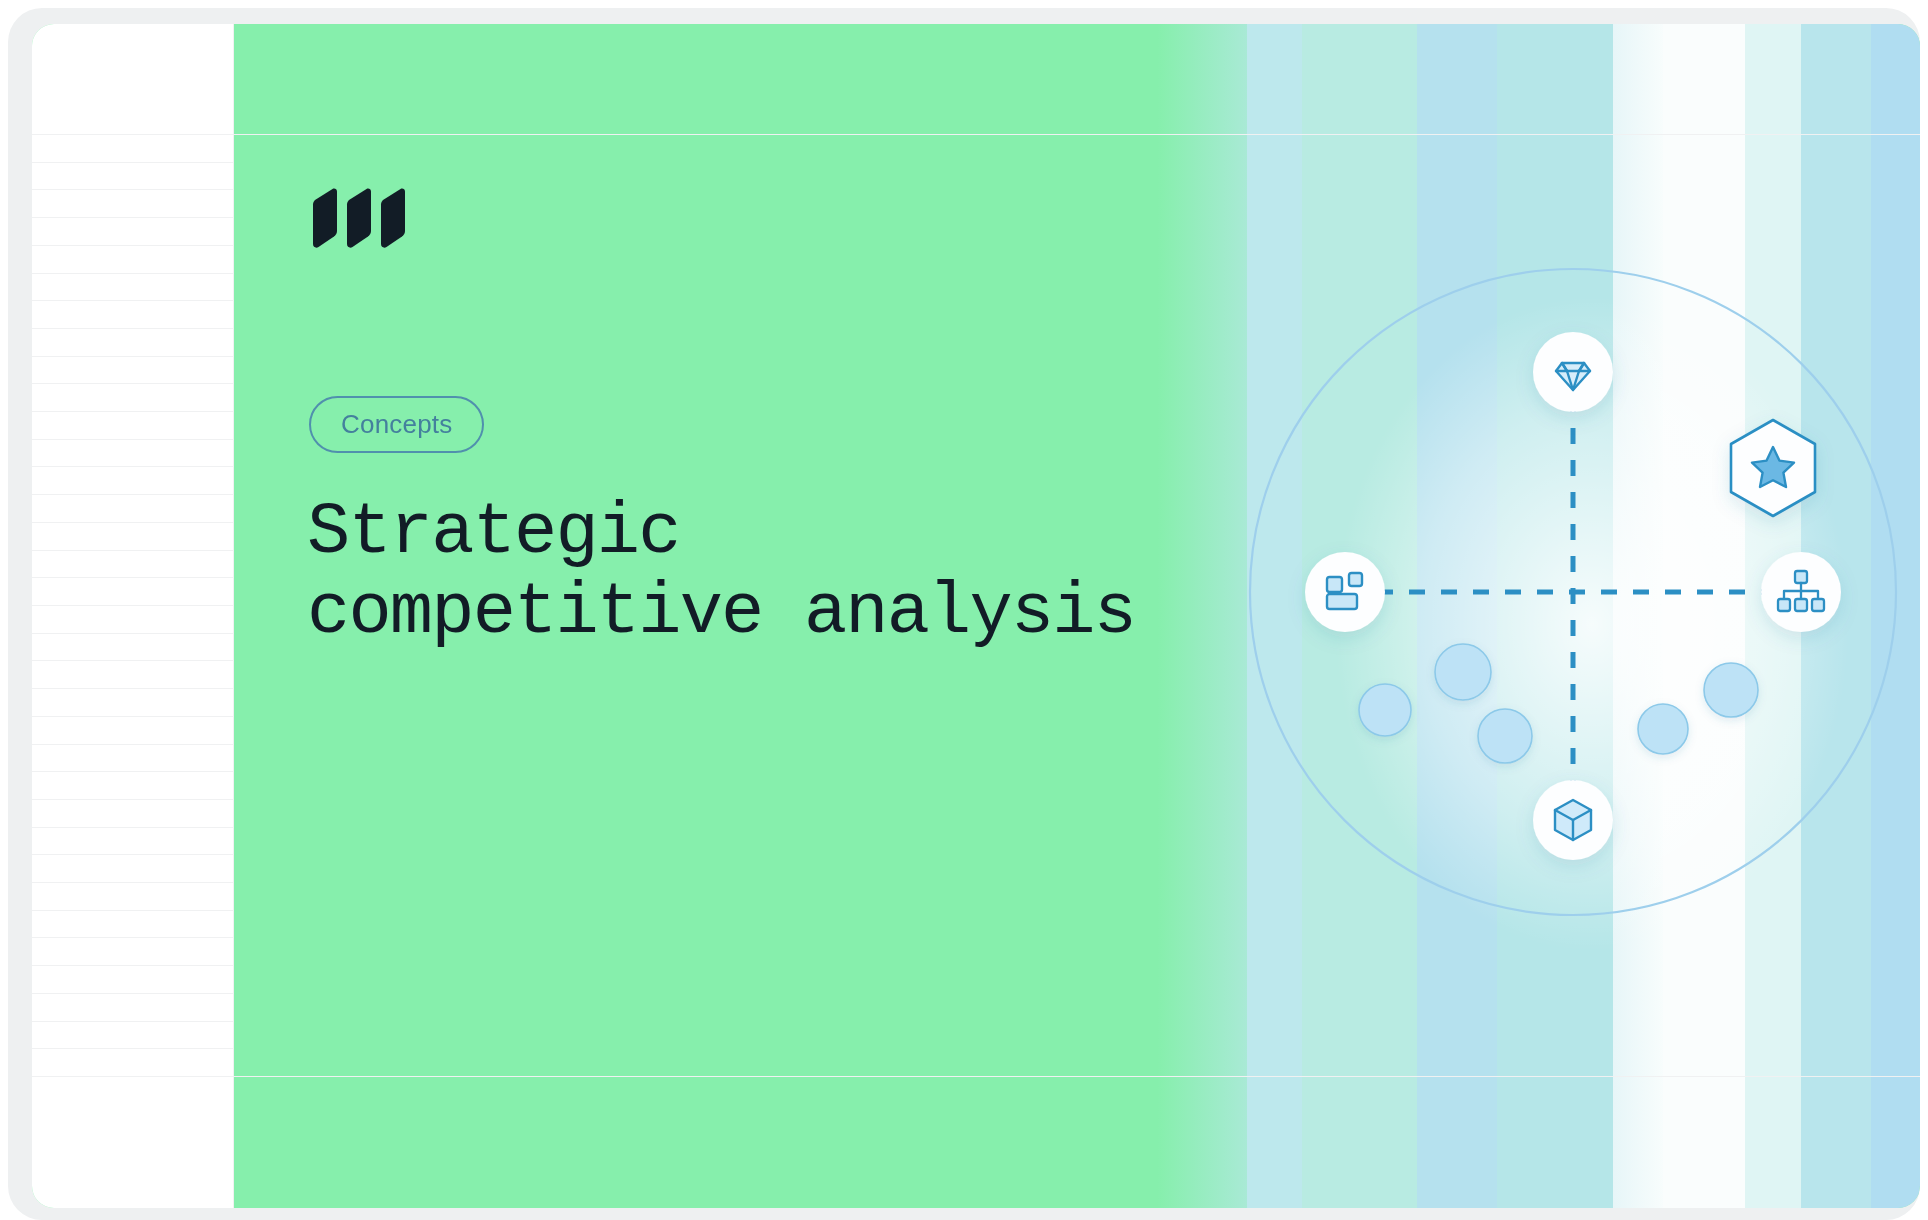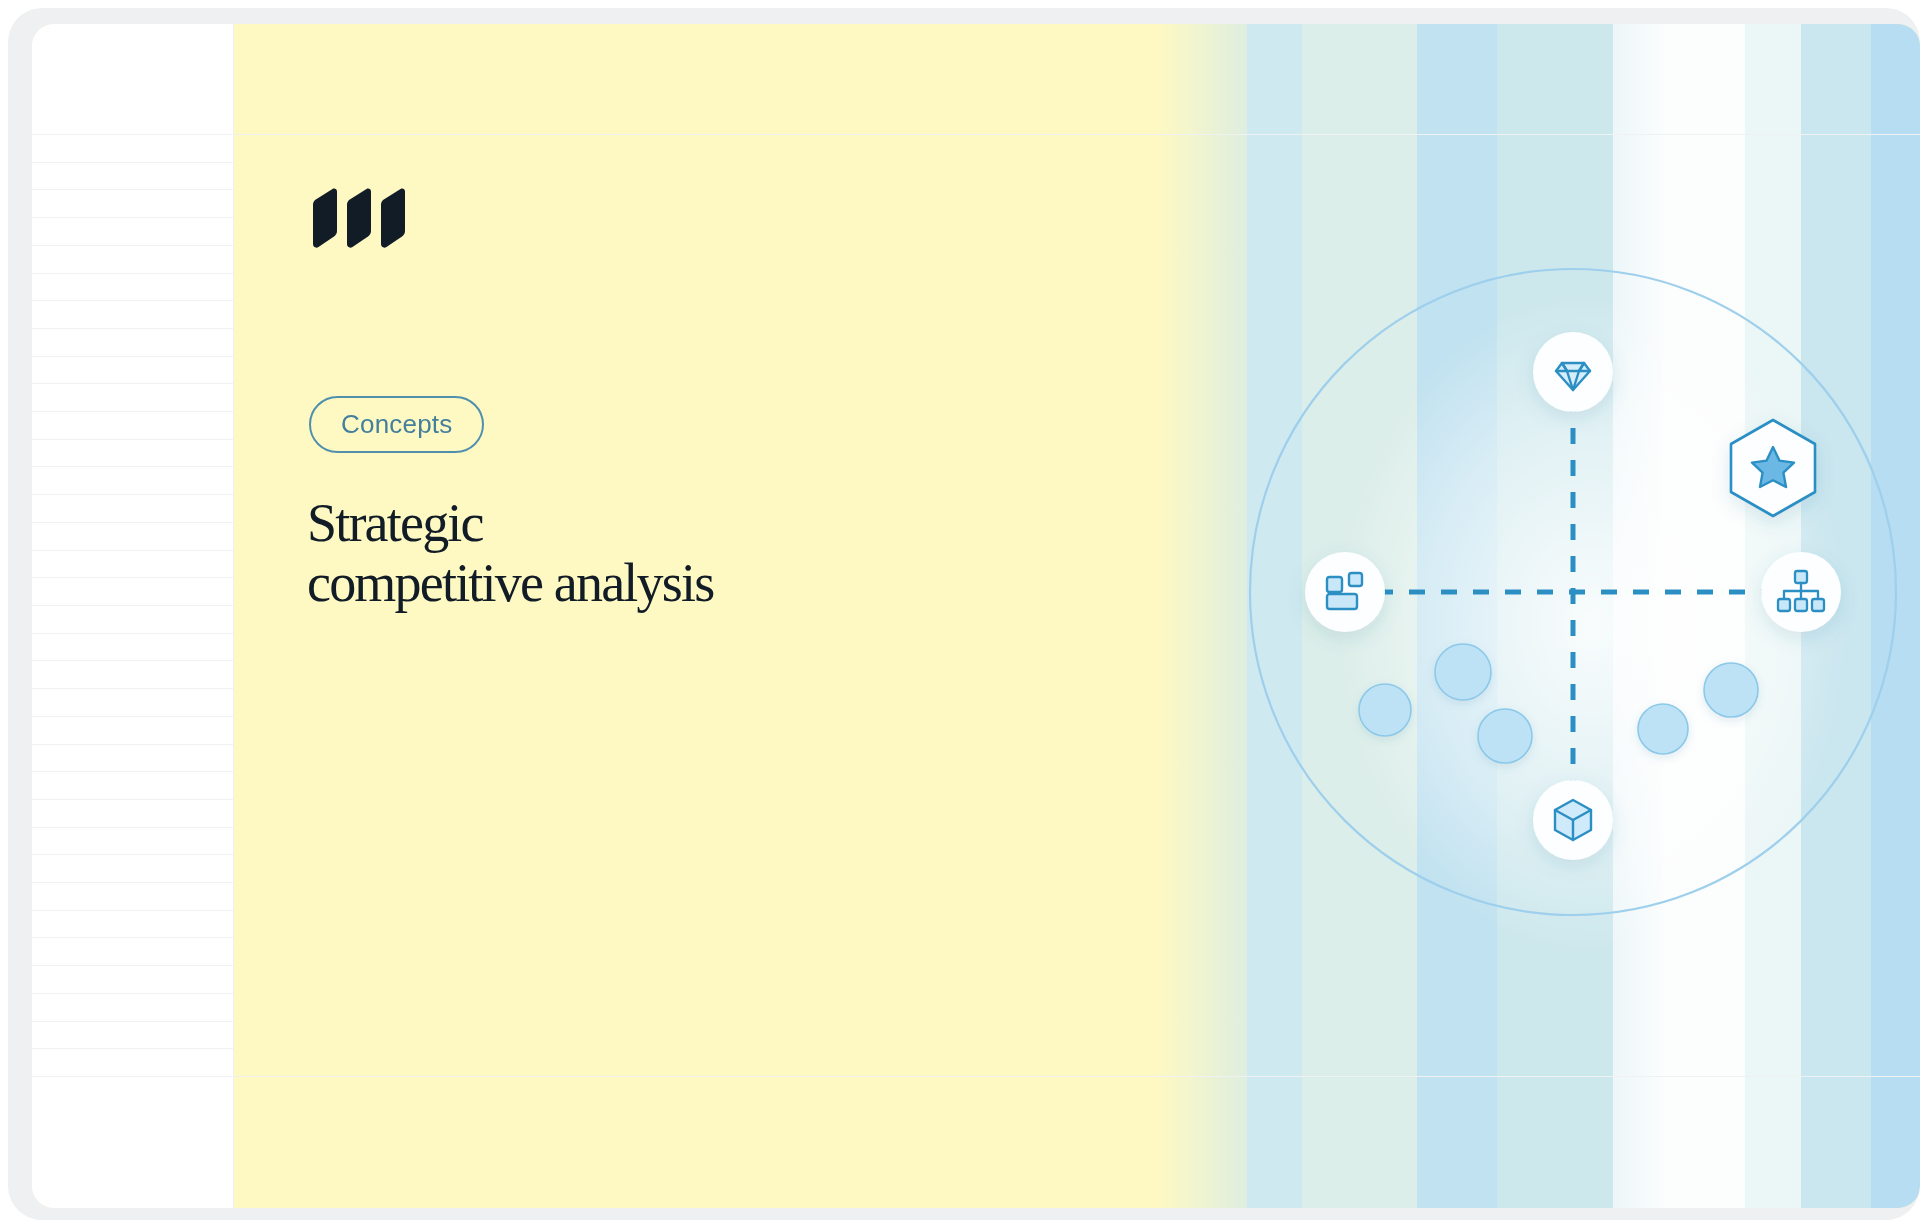--- a/index.html
+++ b/index.html
@@ -31,21 +31,21 @@
     overflow: hidden;
   }
 
   .frame-inner {
     position: absolute;
     left: 24px;
     top: 16px;
     width: 1888px;
     height: 1184px;
     border-radius: 22px 22px 22px 22px;
-    background: #fef9c3;
+    background: #86efac;
     overflow: hidden;
   }
 
   
   .bg-bands {
     position: absolute;
     left: 0; top: 0;
     width: 100%; height: 100%;
     pointer-events: none;
   }
@@ -149,26 +149,26 @@
     color: #44809d;
     letter-spacing: .2px;
     font-family: "Liberation Sans", sans-serif;
   }
 
   .headline {
     position: absolute;
     left: 74px;
     top: 360px;
     width: 930px;
-    font-size: 54px;
+    font-size: 72px;
     line-height: 1.11;
     font-weight: 400;
     color: #121c26;
     letter-spacing: -1.8px;
-    font-family: Liberation Serif, serif;
+    font-family: Liberation Mono, monospace;
   }
 
   
   .hero {
     position: absolute;
     left: 990px;
     top: 108px;
     width: 700px;
     height: 700px;
   }

